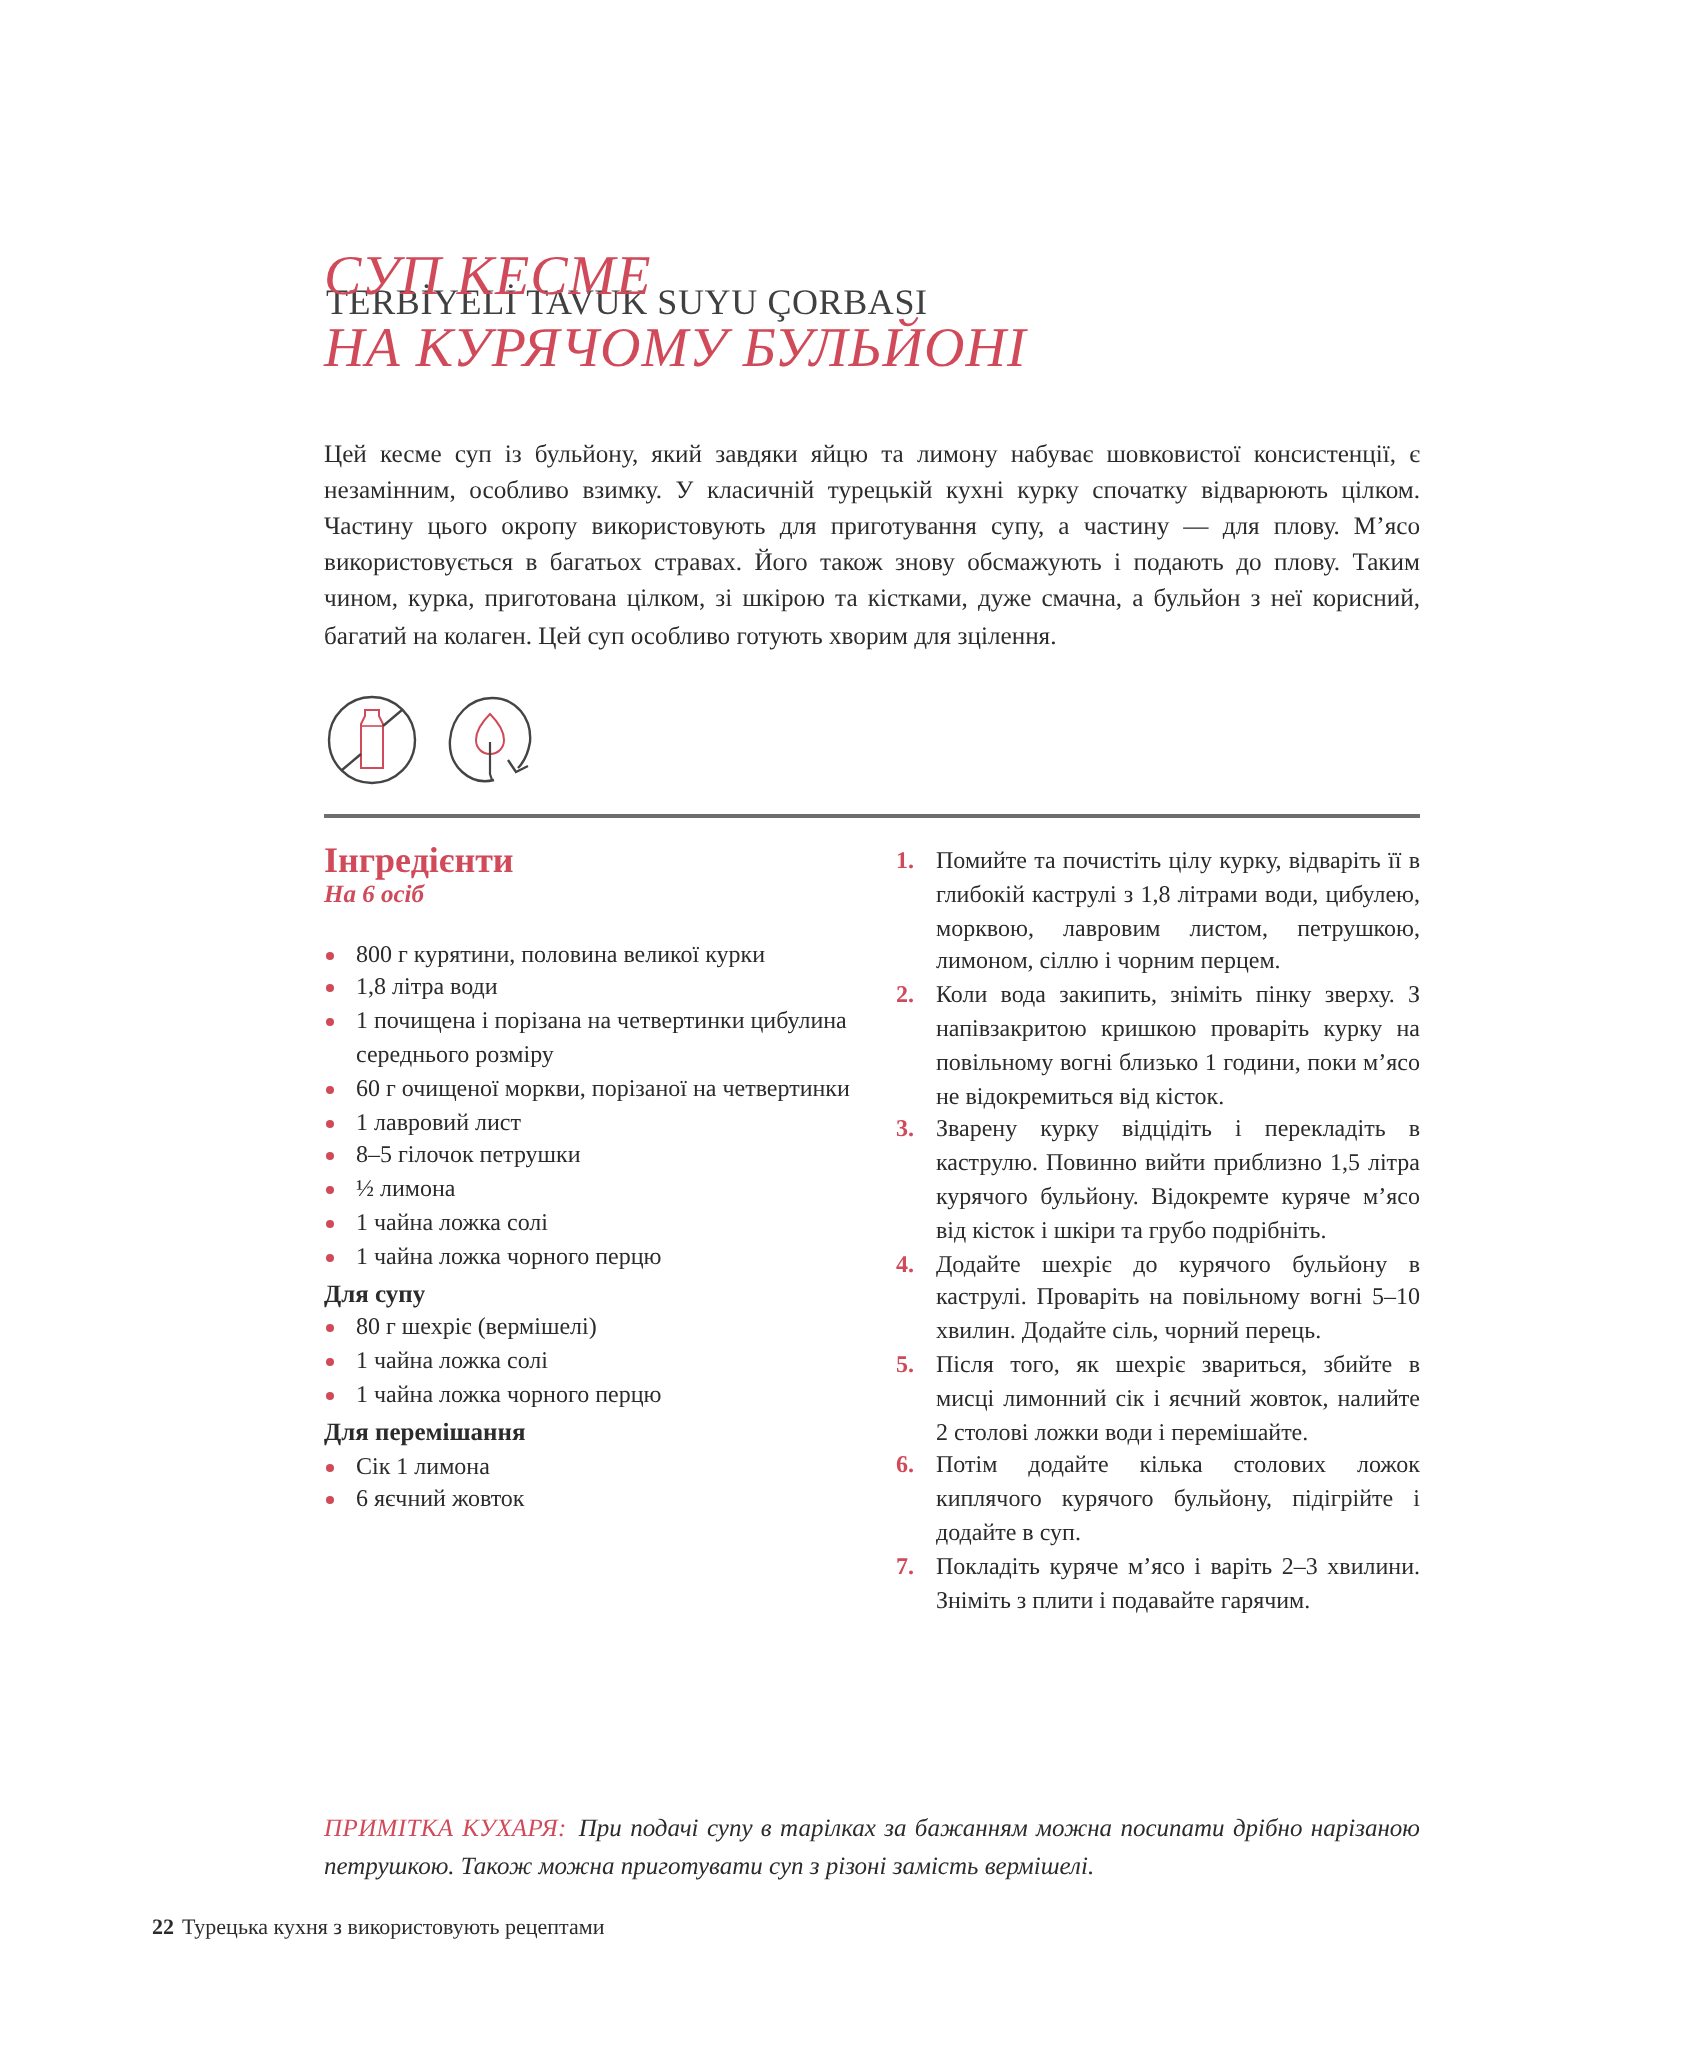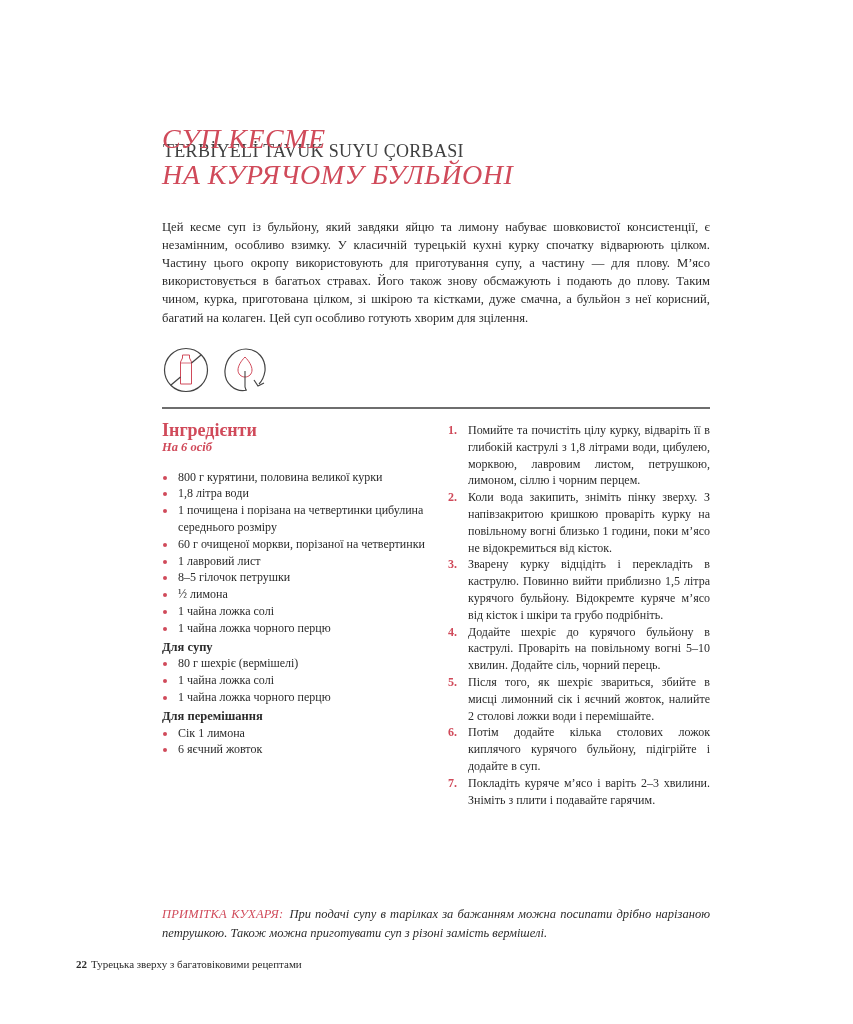--- a/index.html
+++ b/index.html
@@ -147,16 +147,16 @@
       <li><span class="step-num">6.</span><span>Потім додайте кілька столових ложок киплячого курячого бульйону, підігрійте і додайте в суп.</span></li>
       <li><span class="step-num">7.</span><span>Покладіть куряче м’ясо і варіть 2–3 хвилини. Зніміть з плити і подавайте гарячим.</span></li>
     </ol>
   </div>
 
   <p class="note">
     <span class="note-label">ПРИМІТКА КУХАРЯ:</span><span>При подачі супу в тарілках за бажанням можна посипати дрібно нарізаною петрушкою. Також можна приготувати суп з різоні замість вермішелі.</span>
   </p>
 
   <div class="footer">
-    <span class="page-num">22</span><span>Турецька зверху з багатовіковими рецептами</span>
+    <span class="page-num">22</span><span>Турецька кухня з використовують рецептами</span>
   </div>
 
 </div>
 
 </body></html>

